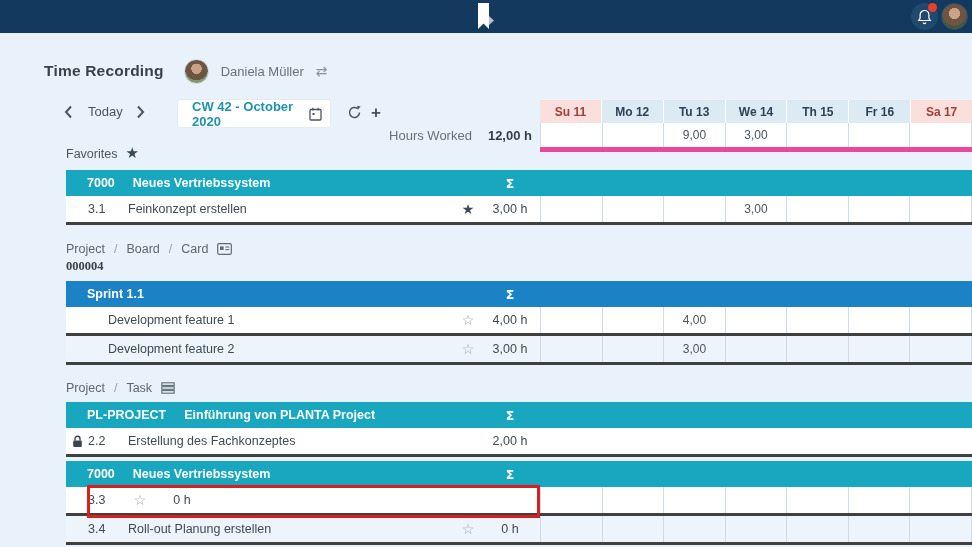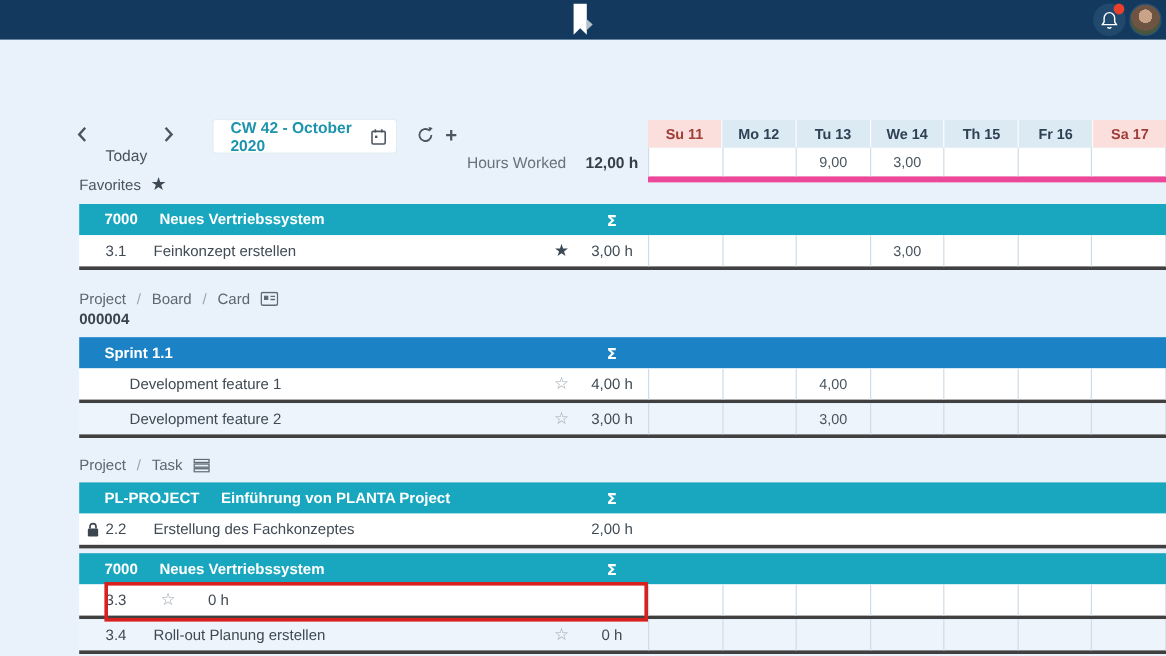--- a/index.html
+++ b/index.html
@@ -20,21 +20,21 @@
   .page-title { font-size:15.5px; font-weight:bold; color:#37424c; letter-spacing:.2px; }
   .title-avatar { width:25px; height:25px; margin-left:20px; border-radius:50%;
     background:radial-gradient(circle at 50% 38%, #c9a186 0 28%, #6d5443 29% 62%, #7e9b6b 63% 100%); border:1px solid #cfd9e2; }
   .user-name { margin-left:12px; font-size:13px; color:#67727c; }
   .swap { margin-left:12px; font-family:"DejaVu Sans",sans-serif; font-size:14px; color:#8a949d; cursor:pointer; }
 
   
   .toolbar { position:absolute; left:0; top:100px; height:27px; width:540px; }
   .chev { position:absolute; top:5px; cursor:pointer; }
   .chev-left { left:64px; } .chev-right { left:136px; }
-  .today-btn { position:absolute; left:88px; top:4px; font-size:13px; color:#4a545e; cursor:pointer;margin-top:18px; }
+  .today-btn { position:absolute; left:88px; top:4px; font-size:13px; color:#4a545e; cursor:pointer; }
   .week-box { position:absolute; left:178px; top:0; width:152px; height:27px; background:#fff; border-radius:2px;
     box-shadow:0 0 0 1px #e3ecf3; display:flex; align-items:center; justify-content:space-between; padding:0 8px 0 14px; cursor:pointer; }
   .week-label { font-size:13px; font-weight:bold; color:#1e93ad; }
   .tool-icon { position:absolute; top:5px; cursor:pointer; }
   .refresh-icon { left:347px; } .plus-icon { left:371px; top:3px; font-size:17px; color:#4a5560; font-weight:bold; }
 
   .hours-worked { position:absolute; left:280px; top:128px; width:252px; display:flex; justify-content:flex-end; align-items:baseline; gap:16px; }
   .hw-label { font-size:13px; color:#67727c; }
   .hw-value { font-size:13px; font-weight:bold; color:#343f49; }
 
@@ -52,21 +52,21 @@
   .day-vals { display:flex; height:29px; background:#fff; border-bottom:5px solid #ec4899; }
   .day-vals .day-cell:last-child { border-right:1px solid #cfdce8; }
 
   .day-cell { flex:1; display:flex; align-items:center; justify-content:center; font-size:12px; color:#4a555f;
     border-left:1px solid #cfdce8; cursor:text; }
 
   
   .breadcrumb { position:absolute; left:66px; height:18px; display:flex; align-items:center; gap:9px; font-size:12.5px; color:#5c6771; }
   .bc-sep { color:#9aa5ae; }
   .bc-part { cursor:pointer; }
-  .code-line { position:absolute; left:66px; top:259px; font-size:12.5px; font-weight:bold; color:#39434c; }
+  .code-line { position:absolute; left:66px; top:259px; font-size:12.5px; font-weight:bold; color:#39434c;font-family:Liberation Serif, serif; }
 
   
   .section { position:absolute; left:66px; width:906px; }
   .t-header { height:26px; display:flex; align-items:center; color:#fff; font-size:12.5px; font-weight:bold; }
   .t-header.teal { background:#18a7be; }
   .t-header.blue { background:#1b82c5; }
   .t-header .h-left { width:474px; display:flex; align-items:center; padding-left:21px; }
   .h-code { margin-right:18px; }
   .h-sigma { width:60px; text-align:center; margin-left:auto; font-family:"DejaVu Sans",sans-serif; }
   .t-row { height:29px; display:flex; background:#fff; border-bottom:3px solid #404040; position:relative; }
@@ -105,20 +105,26 @@
             <path d="M7.5 1.5 a4.4 4.4 0 0 1 4.4 4.4 v3.4 l1.4 2.2 H1.7 l1.4-2.2 V5.9 A4.4 4.4 0 0 1 7.5 1.5 z" fill="none" stroke="#ffffff" stroke-width="1.2"></path>
             <path d="M6 13.5 a1.6 1.6 0 0 0 3 0" fill="none" stroke="#ffffff" stroke-width="1.2"></path>
           </svg>
         </span>
         <span class="bell-dot"></span>
       </div>
       <div class="avatar"></div>
     </div>
   </div>
 
+  <div class="title-row">
+    <span class="page-title">Time Recording</span>
+    <span class="title-avatar"></span>
+    <span class="user-name">Daniela Müller</span>
+    <span class="swap">⇄</span>
+  </div>
 
   <div class="toolbar">
     <span class="chev chev-left">
       <svg width="9" height="14" viewBox="0 0 9 14">
           <polyline points="7,1.5 2,7 7,12.5" fill="none" stroke="#4a5560" stroke-width="2"></polyline>
         </svg>
     </span>
     <span class="today-btn">Today</span>
     <span class="chev chev-right">
       <svg width="9" height="14" viewBox="0 0 9 14">

